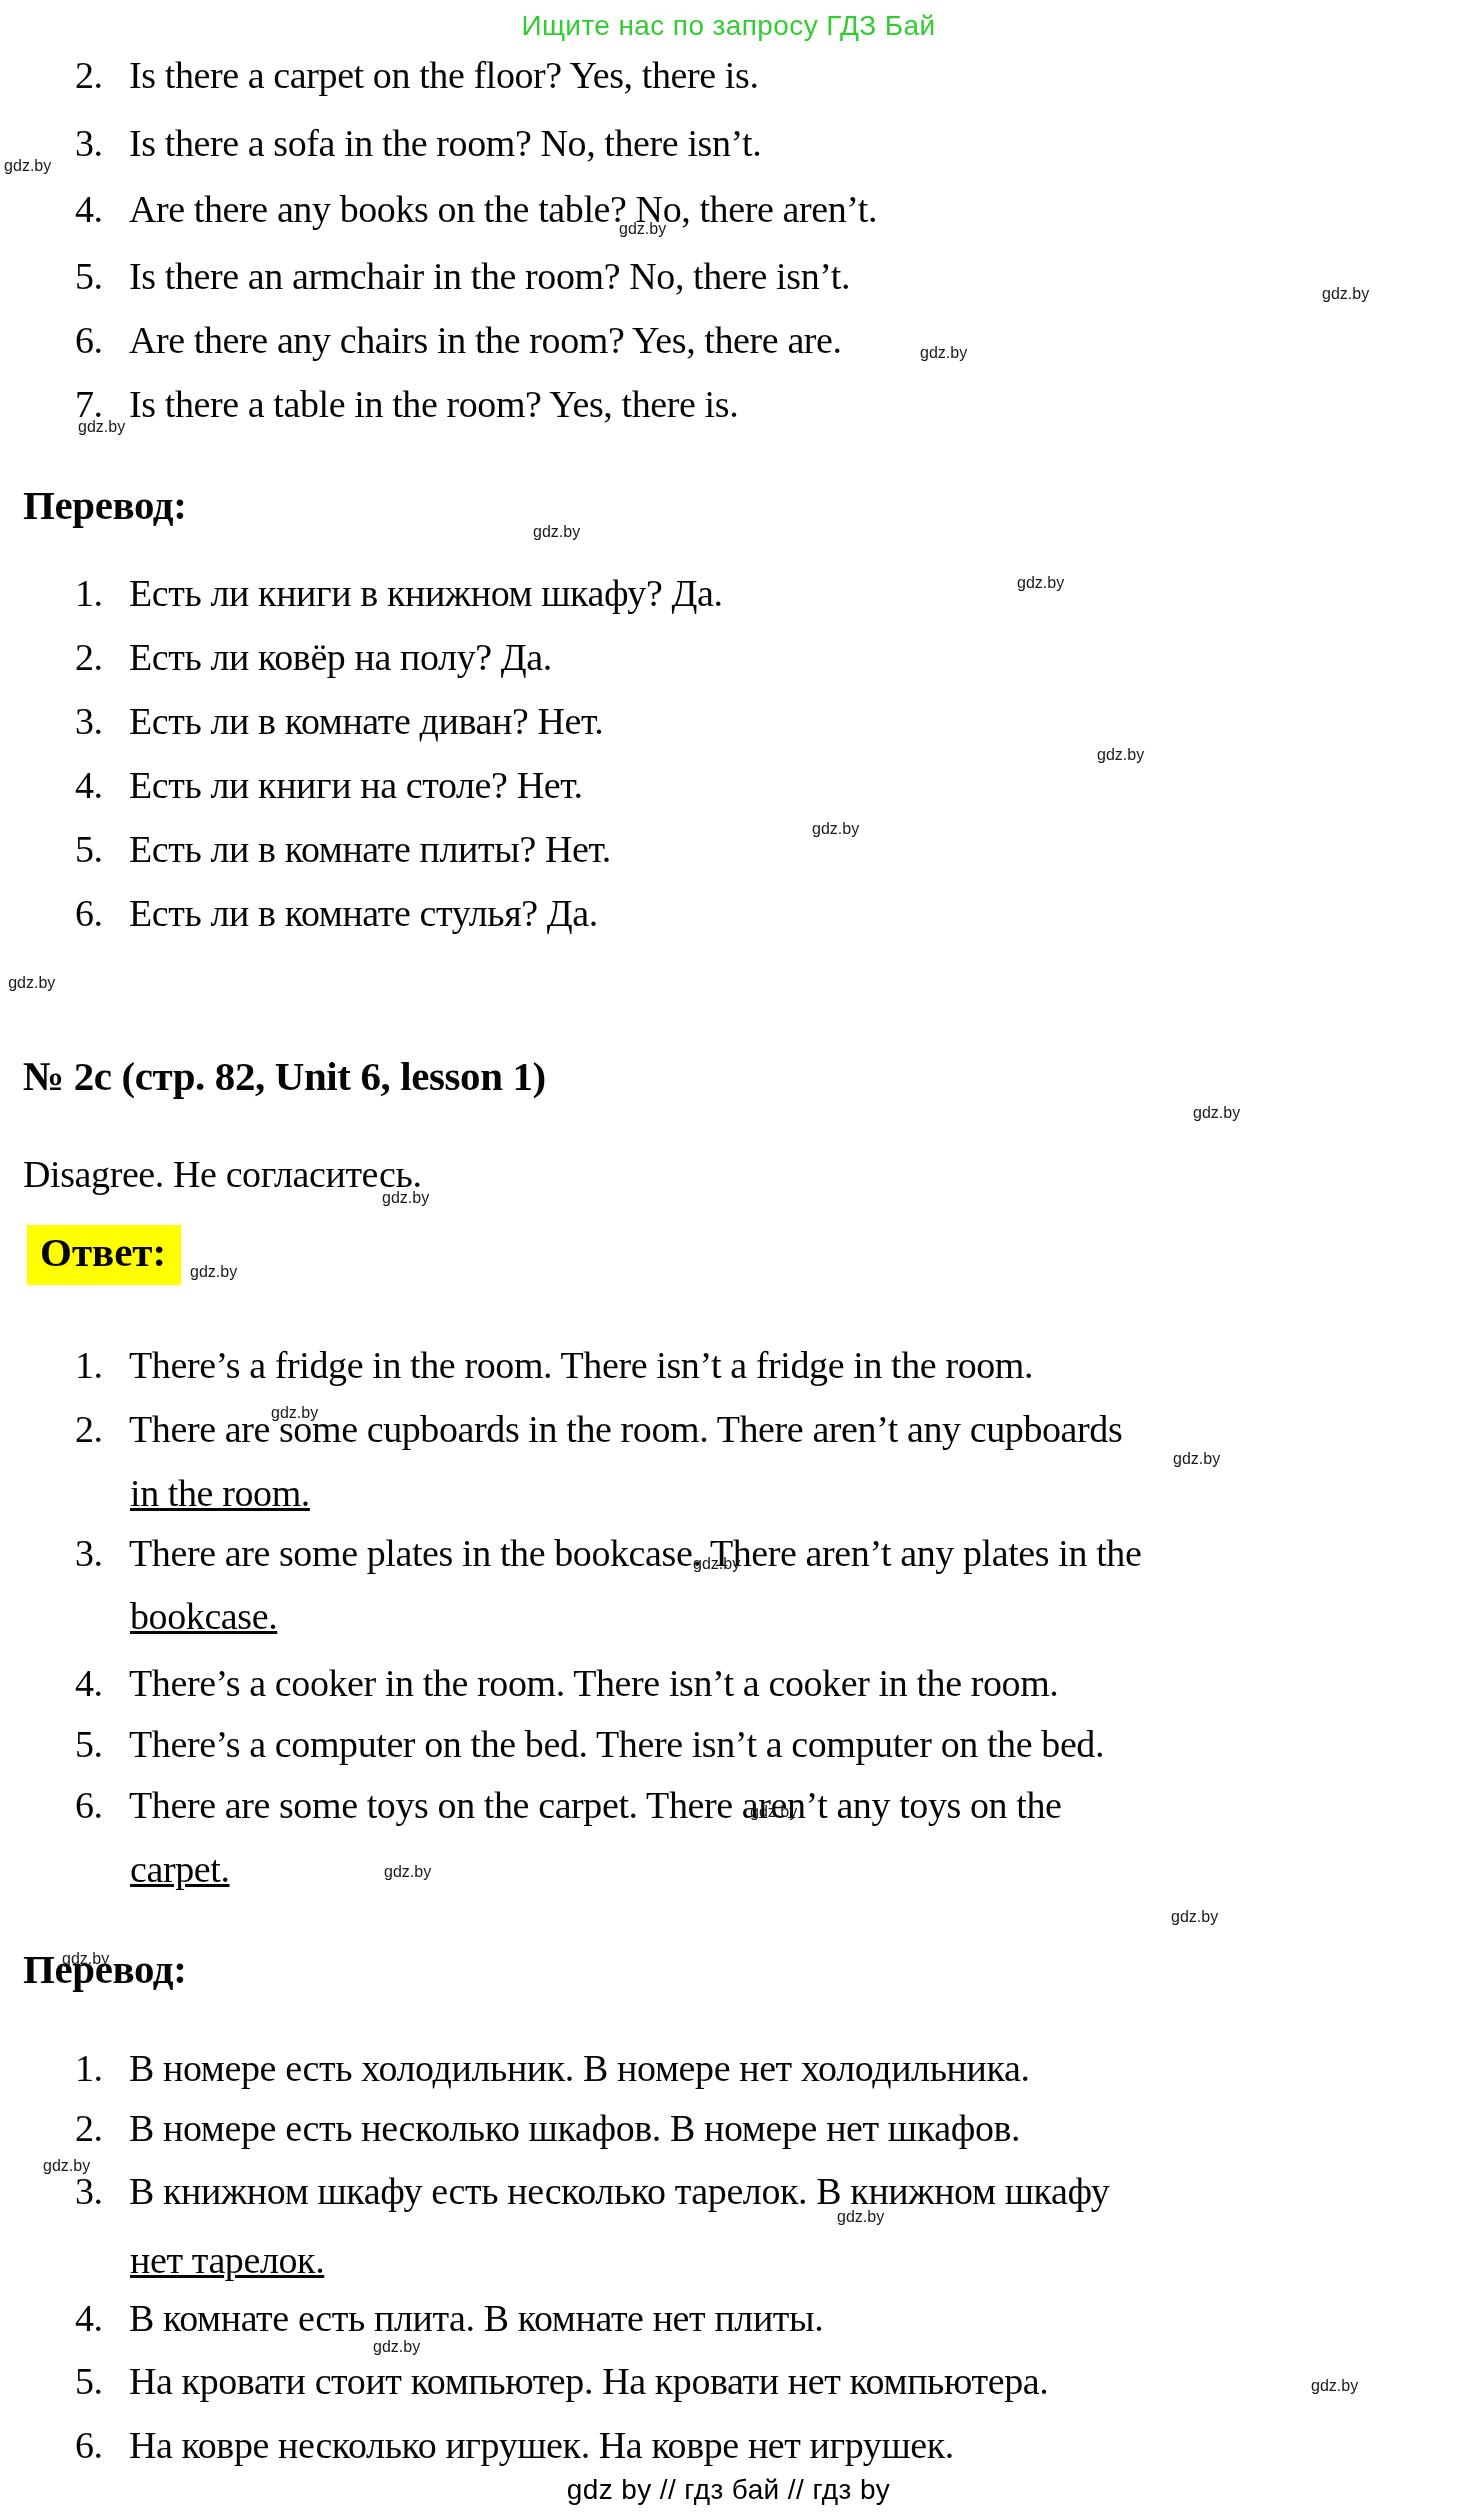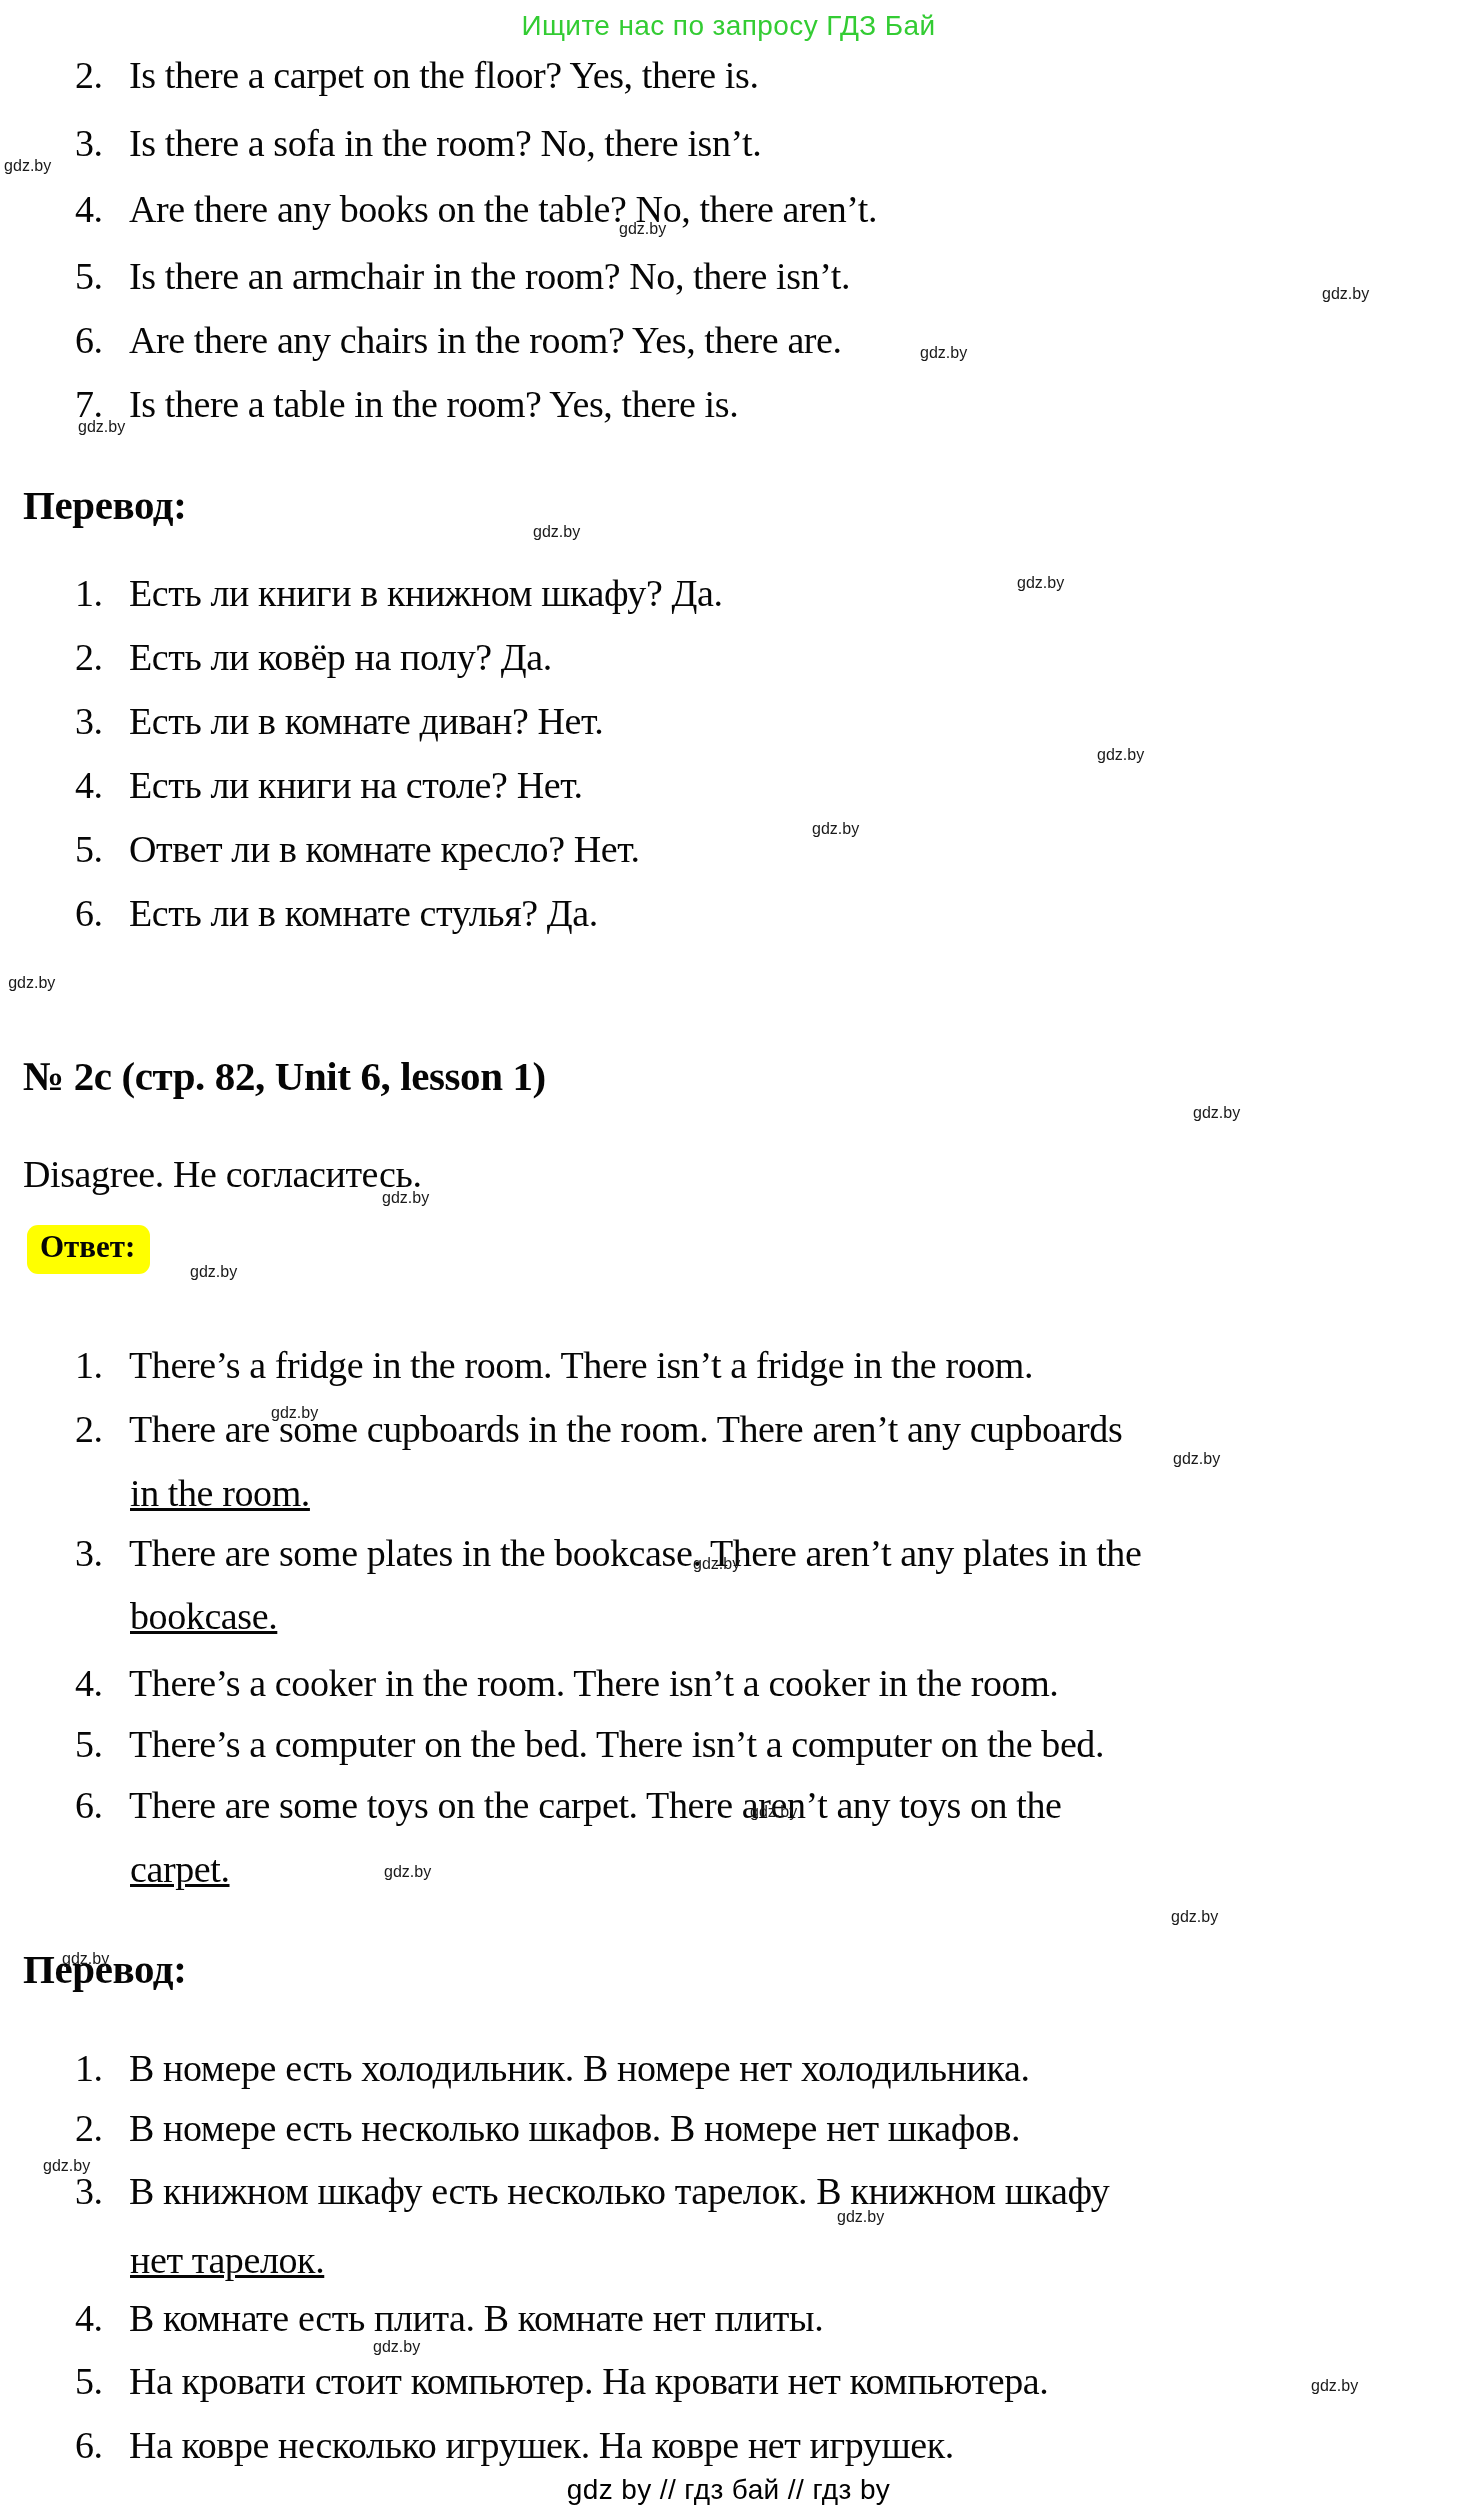--- a/index.html
+++ b/index.html
@@ -57,24 +57,23 @@
     font-size: 38px;
     white-space: nowrap;
     letter-spacing: -0.4px;
   }
   .answer-label {
     position: absolute;
     left: 27px;
     top: 1225px;
     display: inline-block;
     padding: 4.9px 14.8px 9.8px 13px;
-    font-size: 31px;
+    font-size: 41px;
     font-weight: bold;
     line-height: 1.1;
-    border-radius: 11px;
   }
   .wm {
     position: absolute;
     font-family: "Liberation Sans", "DejaVu Sans", sans-serif;
     font-size: 16px;
     color: #1a1a1a;
     white-space: nowrap;
   }
   .footer {
     position: absolute;
@@ -100,21 +99,21 @@
   <div class="row" style="top:253px"><span class="num">5.</span><span>Is there an armchair in the room? No, there isn’t.</span></div>
   <div class="row" style="top:317px"><span class="num">6.</span><span>Are there any chairs in the room? Yes, there are.</span></div>
   <div class="row" style="top:381px"><span class="num">7.</span><span>Is there a table in the room? Yes, there is.</span></div>
 
   <div class="heading" style="top:481px">Перевод:</div>
 
   <div class="row" style="top:570px"><span class="num">1.</span><span>Есть ли книги в книжном шкафу? Да.</span></div>
   <div class="row" style="top:634px"><span class="num">2.</span><span>Есть ли ковёр на полу? Да.</span></div>
   <div class="row" style="top:698px"><span class="num">3.</span><span>Есть ли в комнате диван? Нет.</span></div>
   <div class="row" style="top:762px"><span class="num">4.</span><span>Есть ли книги на столе? Нет.</span></div>
-  <div class="row" style="top:826px"><span class="num">5.</span><span>Ответ ли в комнате кресло? Нет.</span></div>
+  <div class="row" style="top:826px"><span class="num">5.</span><span>Есть ли в комнате плиты? Нет.</span></div>
   <div class="row" style="top:890px"><span class="num">6.</span><span>Есть ли в комнате стулья? Да.</span></div>
 
   <div class="heading" style="top:1052px">№ 2c (стр. 82, Unit 6, lesson 1)</div>
 
   <div class="desc" style="top:1152px">Disagree. Не согласитесь.</div>
 
   <div class="answer-label" style="background:#ffff00;">Ответ:</div>
 
   <div class="row" style="top:1342px"><span class="num">1.</span><span>There’s a fridge in the room. There isn’t a fridge in the room.</span></div>
   <div class="row" style="top:1406px"><span class="num">2.</span><span>There are some cupboards in the room. There aren’t any cupboards</span></div>

